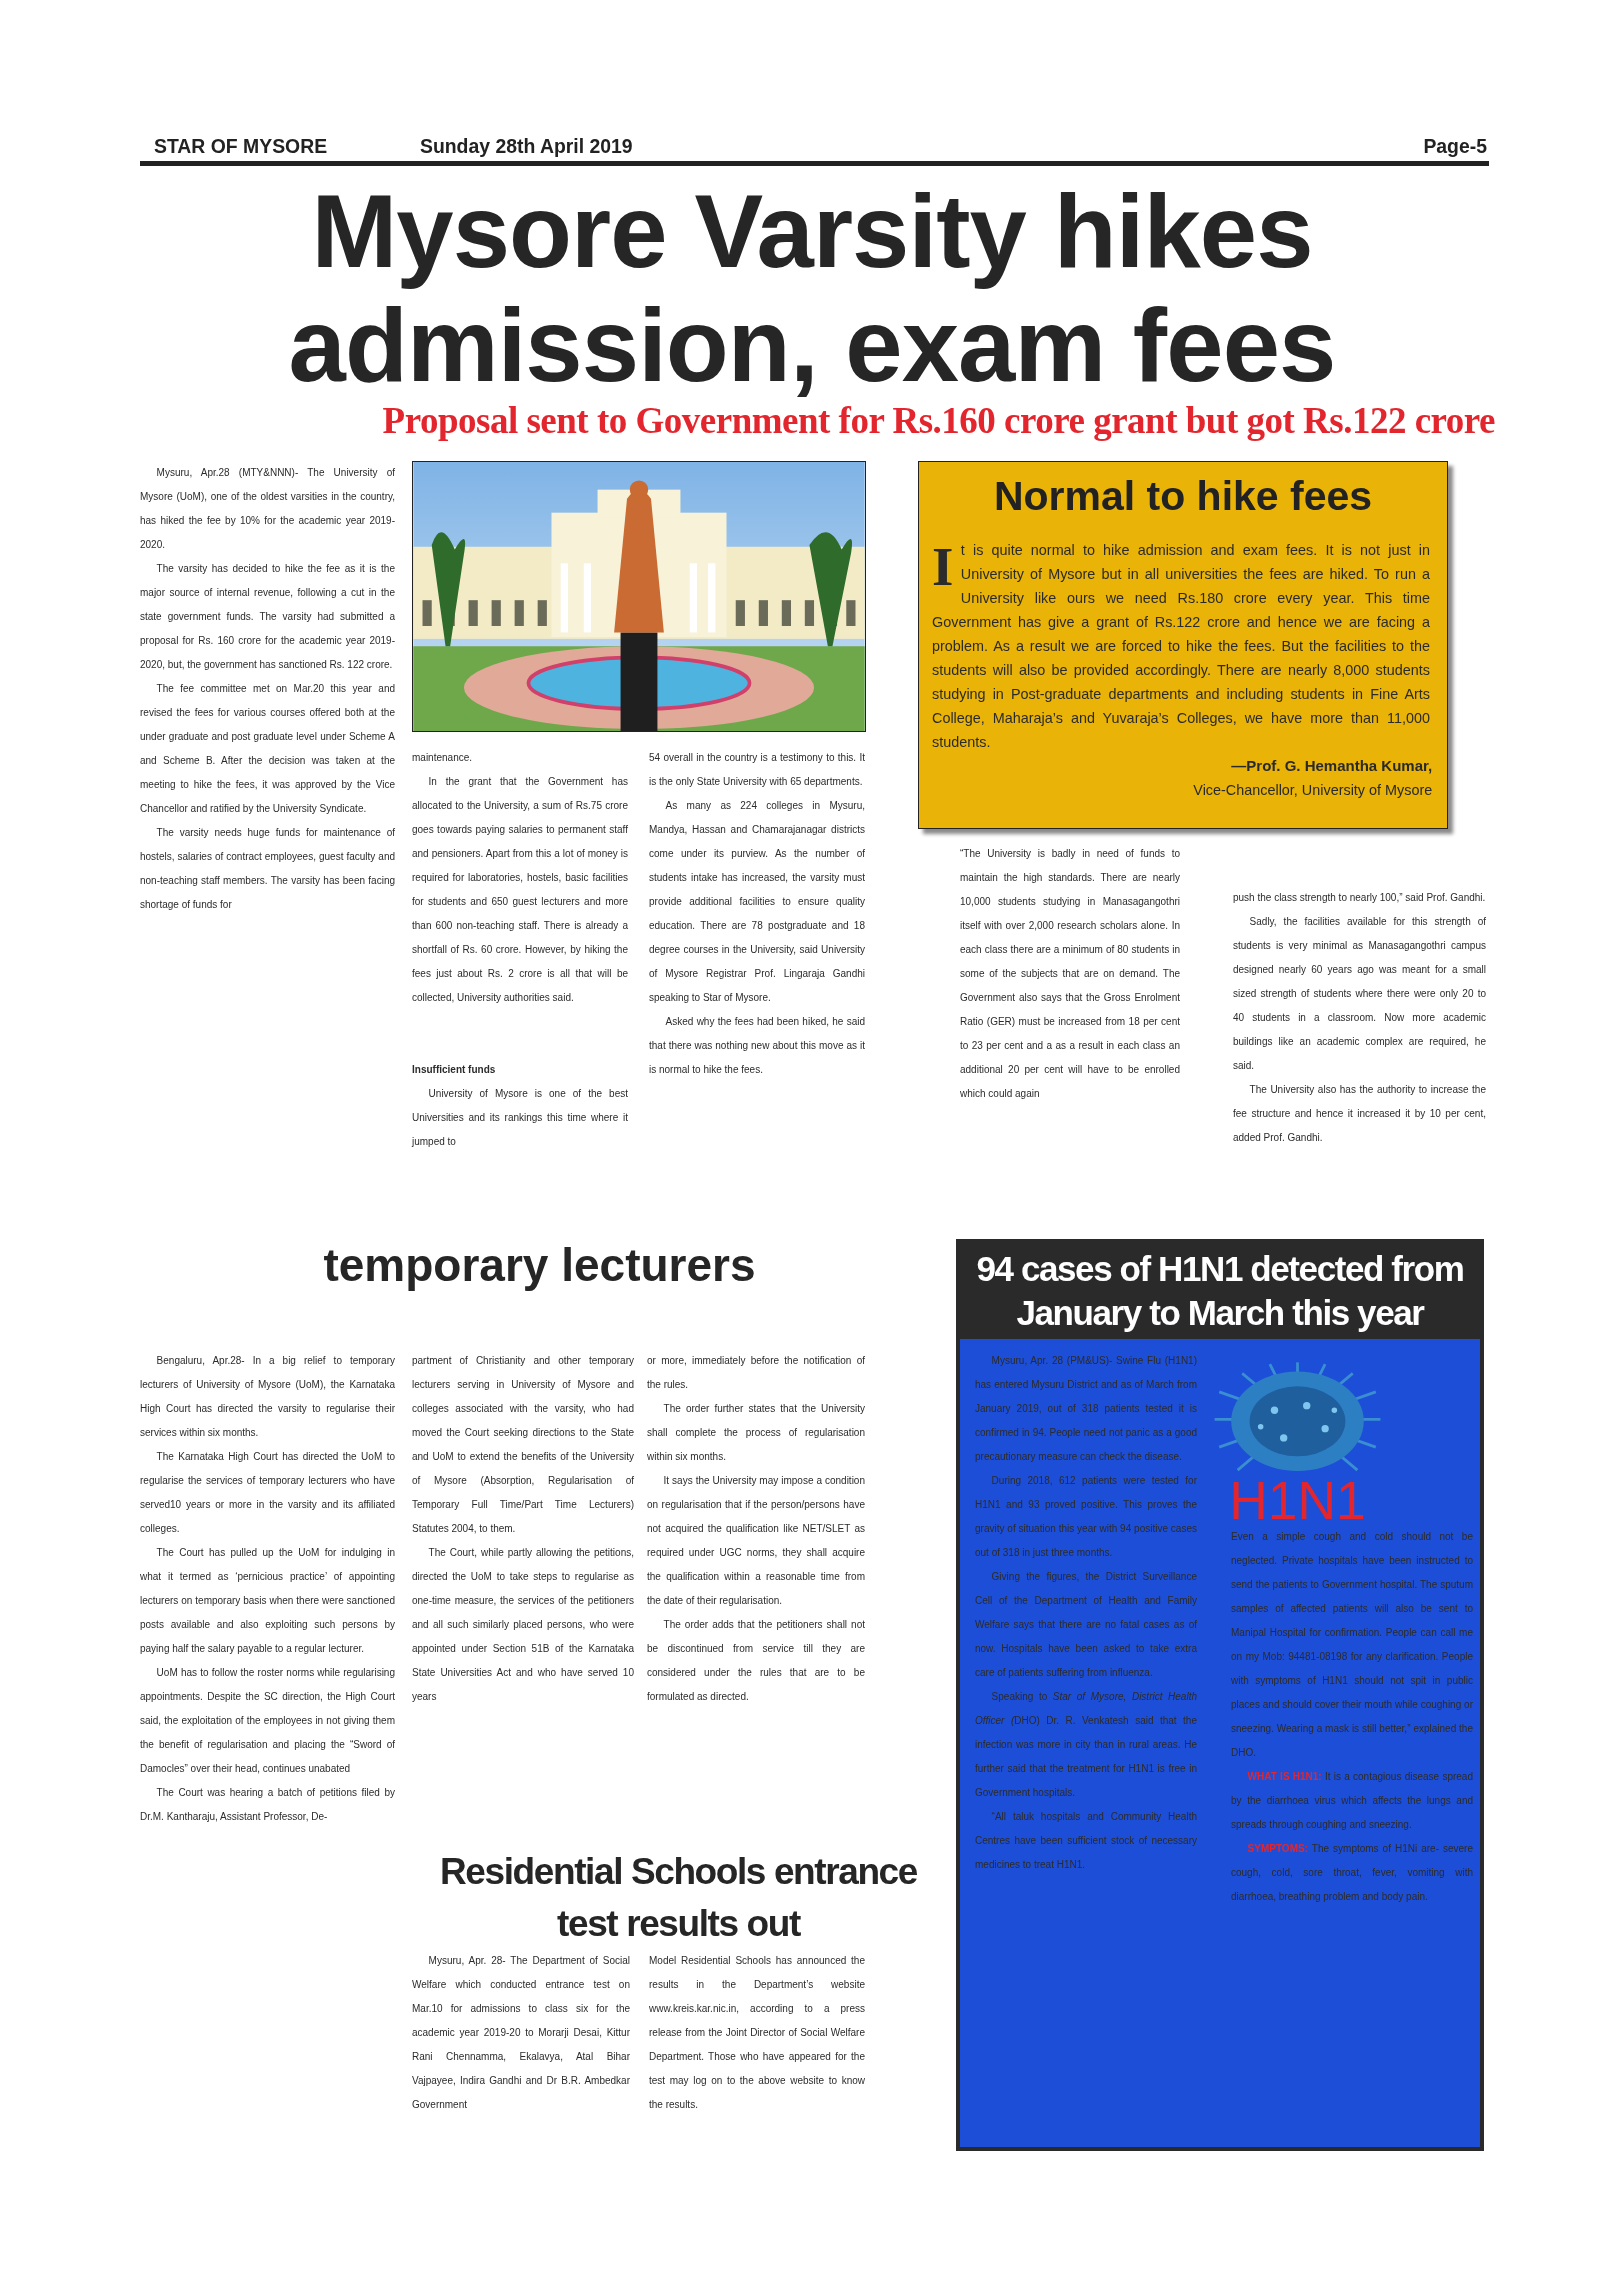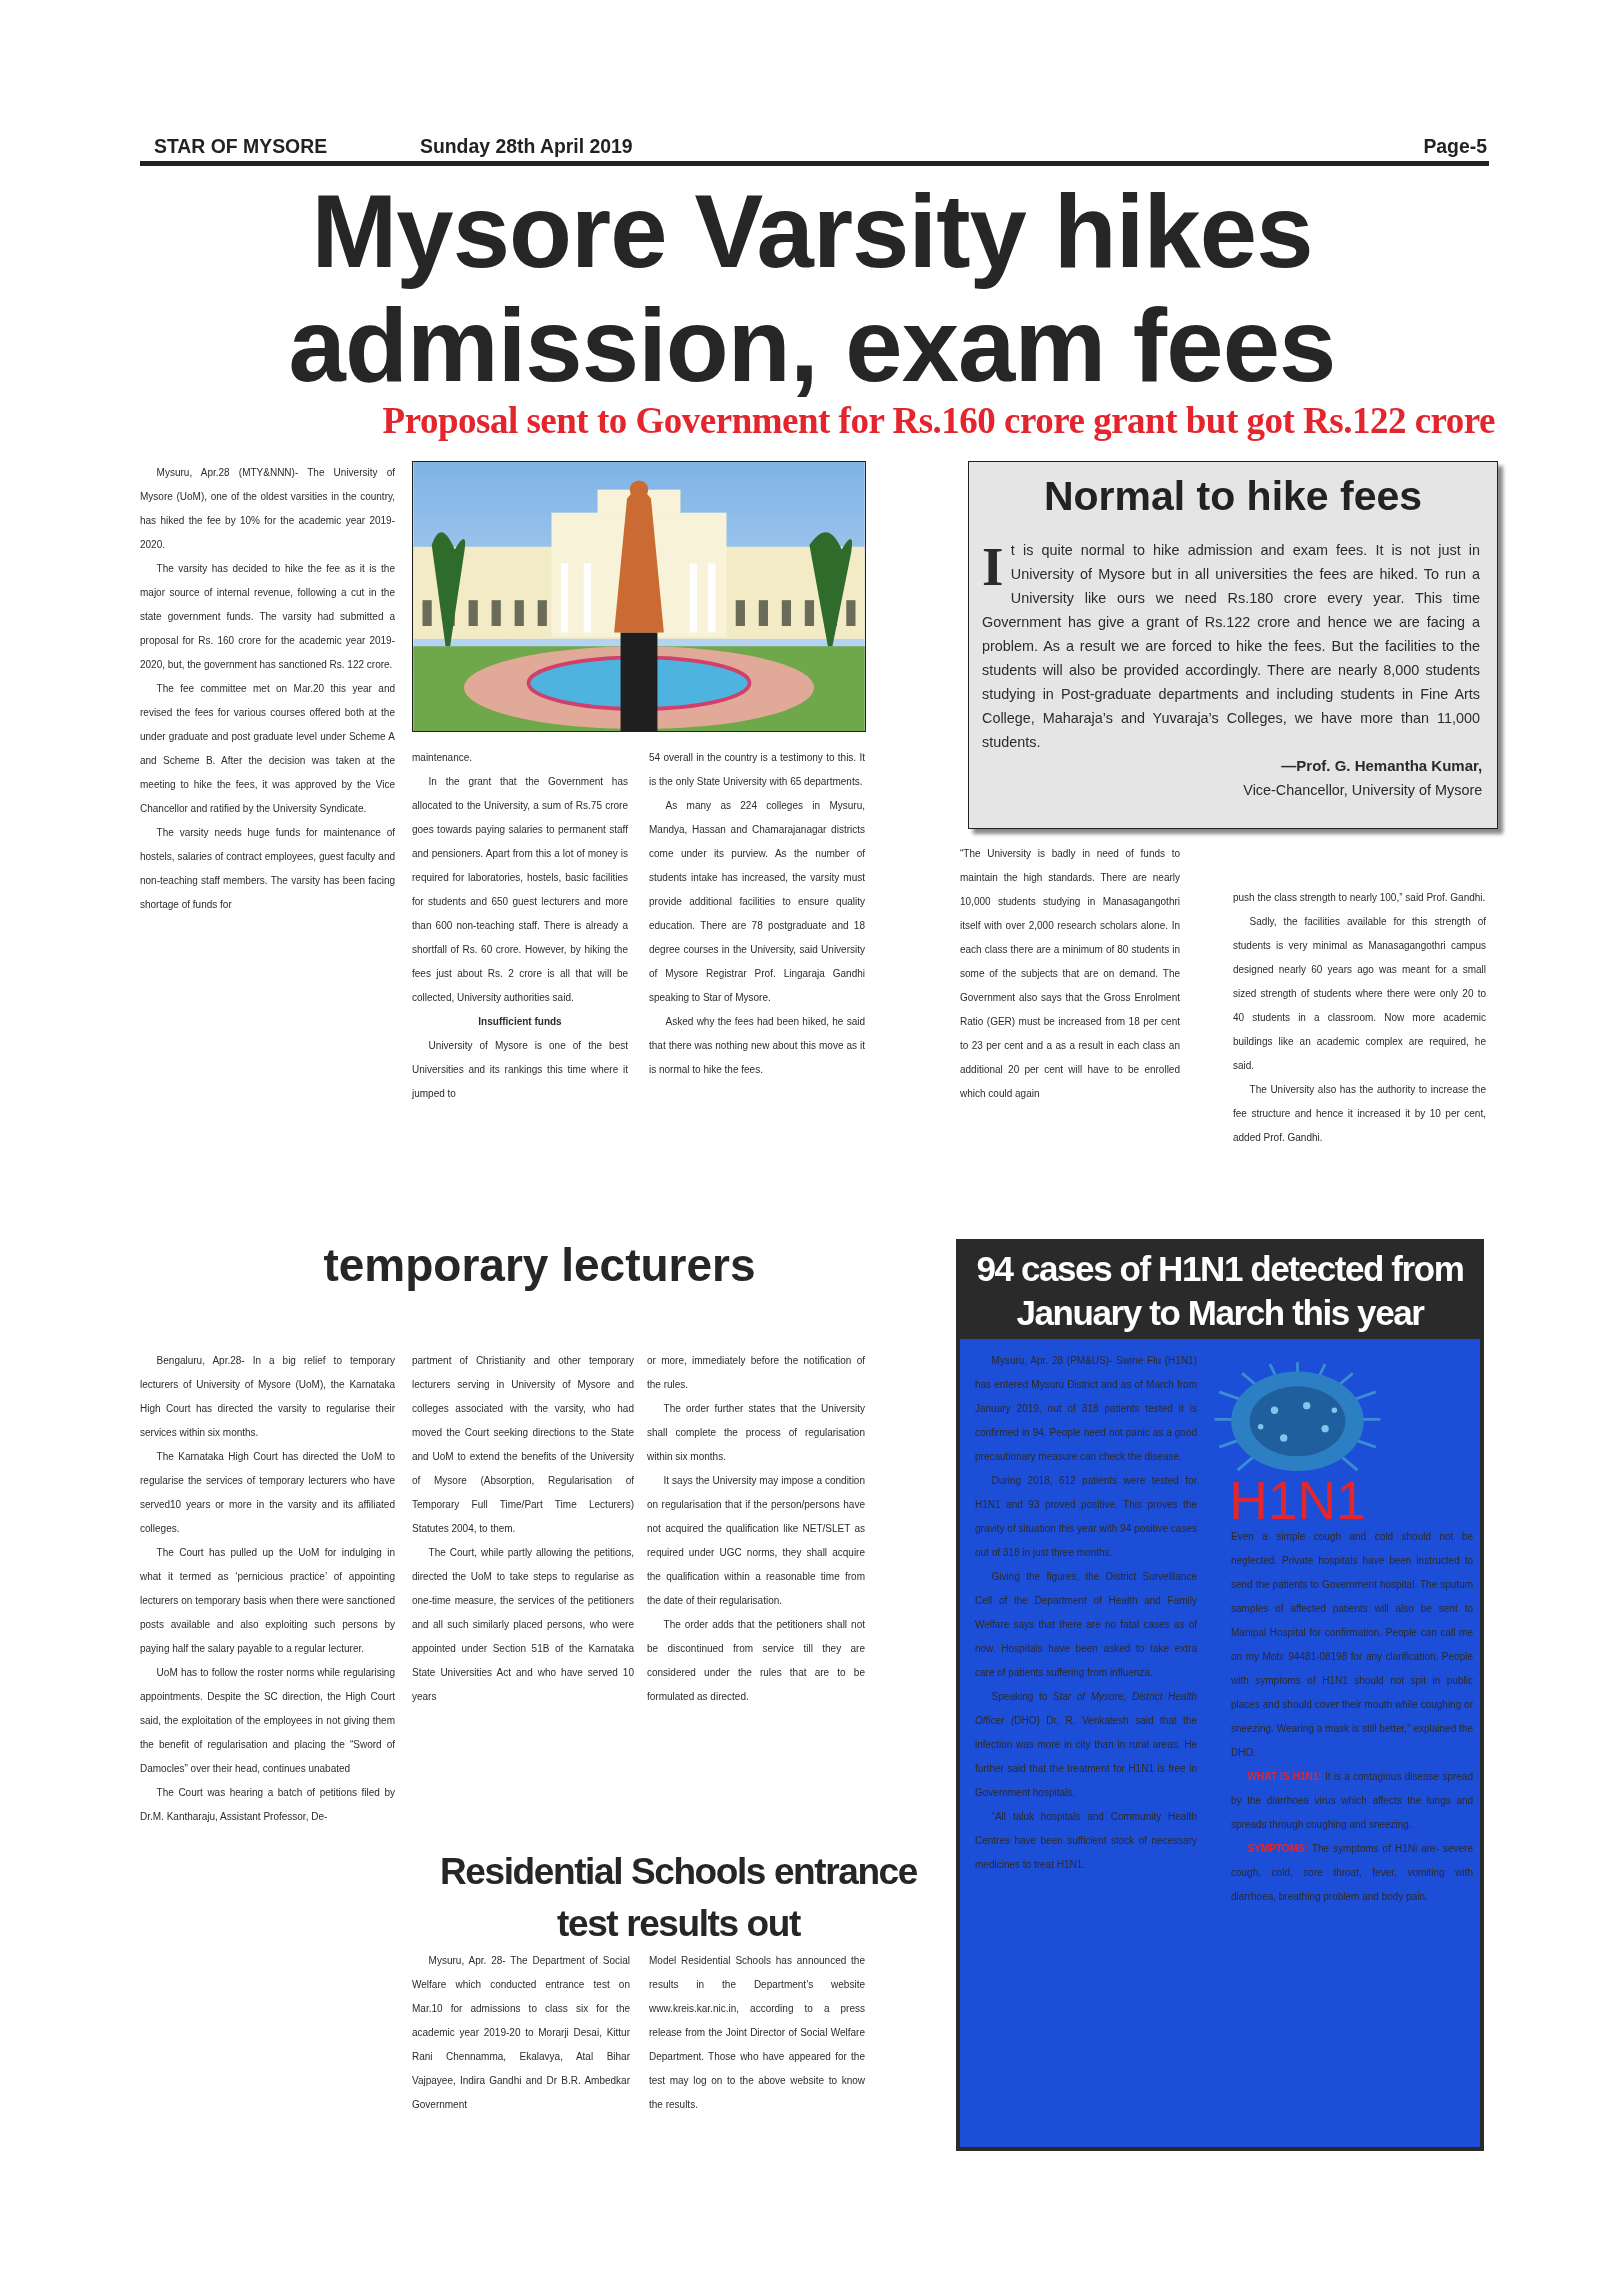--- a/index.html
+++ b/index.html
@@ -16,26 +16,26 @@
   .rule { left: 140px; top: 161px; width: 1349px; height: 4.6px; background: #222; }
 
   .headline { left: 129px; top: 175px; width: 1366px; text-align: center; font-family: "Liberation Sans", sans-serif;
               font-weight: bold; color: #262626; font-size: 103px; line-height: 114px; letter-spacing: -0.9px; }
   .subhead { left: 129px; top: 399px; width: 1366px; text-align: right; font-family: "Liberation Serif", serif;
              font-weight: bold; color: #e3262d; font-size: 37px; letter-spacing: -0.5px; }
 
   .col { font-size: 10px; line-height: 24px; text-align: justify; color: #2b2b2b; }
   .col p { margin: 0; text-indent: 16.6px; }
   .col p.noindent { text-indent: 0; }
-  .col .center-bold { text-align: center; font-weight: bold; text-indent: 0; }
+  .col .center-bold { font-weight: bold; text-indent: 0; margin-top: 48px; }
 
   .photo { left: 412px; top: 461px; width: 452px; height: 269px; border: 1.8px solid #222; overflow: hidden; }
 
-  .box { left: 968px; top: 461px; width: 528px; height: 366px; border: 1.8px solid #222;
-         box-shadow: 4.6px 4.6px 3.7px #8a8a8a; background: #e5e5e5; }
+  .box { left: 918px; top: 461px; width: 528px; height: 366px; border: 1.8px solid #222;
+         box-shadow: 4.6px 4.6px 3.7px #8a8a8a; background: #eab308; }
   .box-title { position: absolute; left: 0; top: 11px; width: 100%; text-align: center; font-weight: bold;
                font-size: 41px; color: #222; }
   .box-body { position: absolute; left: 13px; top: 76px; width: 498px; font-size: 14.4px; line-height: 24px;
               text-align: justify; color: #2b2b2b; }
   .dropcap { float: left; font-size: 55px; line-height: 46px; font-weight: bold; margin: 5.5px 7.4px 0 0;
              font-family: "Liberation Serif", serif; }
   .sig { position: absolute; right: 14.8px; top: 292px; text-align: right; font-size: 14.4px; line-height: 24px; }
   .sig b { font-size: 15px; margin-left: 9px; }
 
   .hc-head { left: 129px; top: 1239px; width: 821px; text-align: center; font-weight: bold; font-size: 46px;

